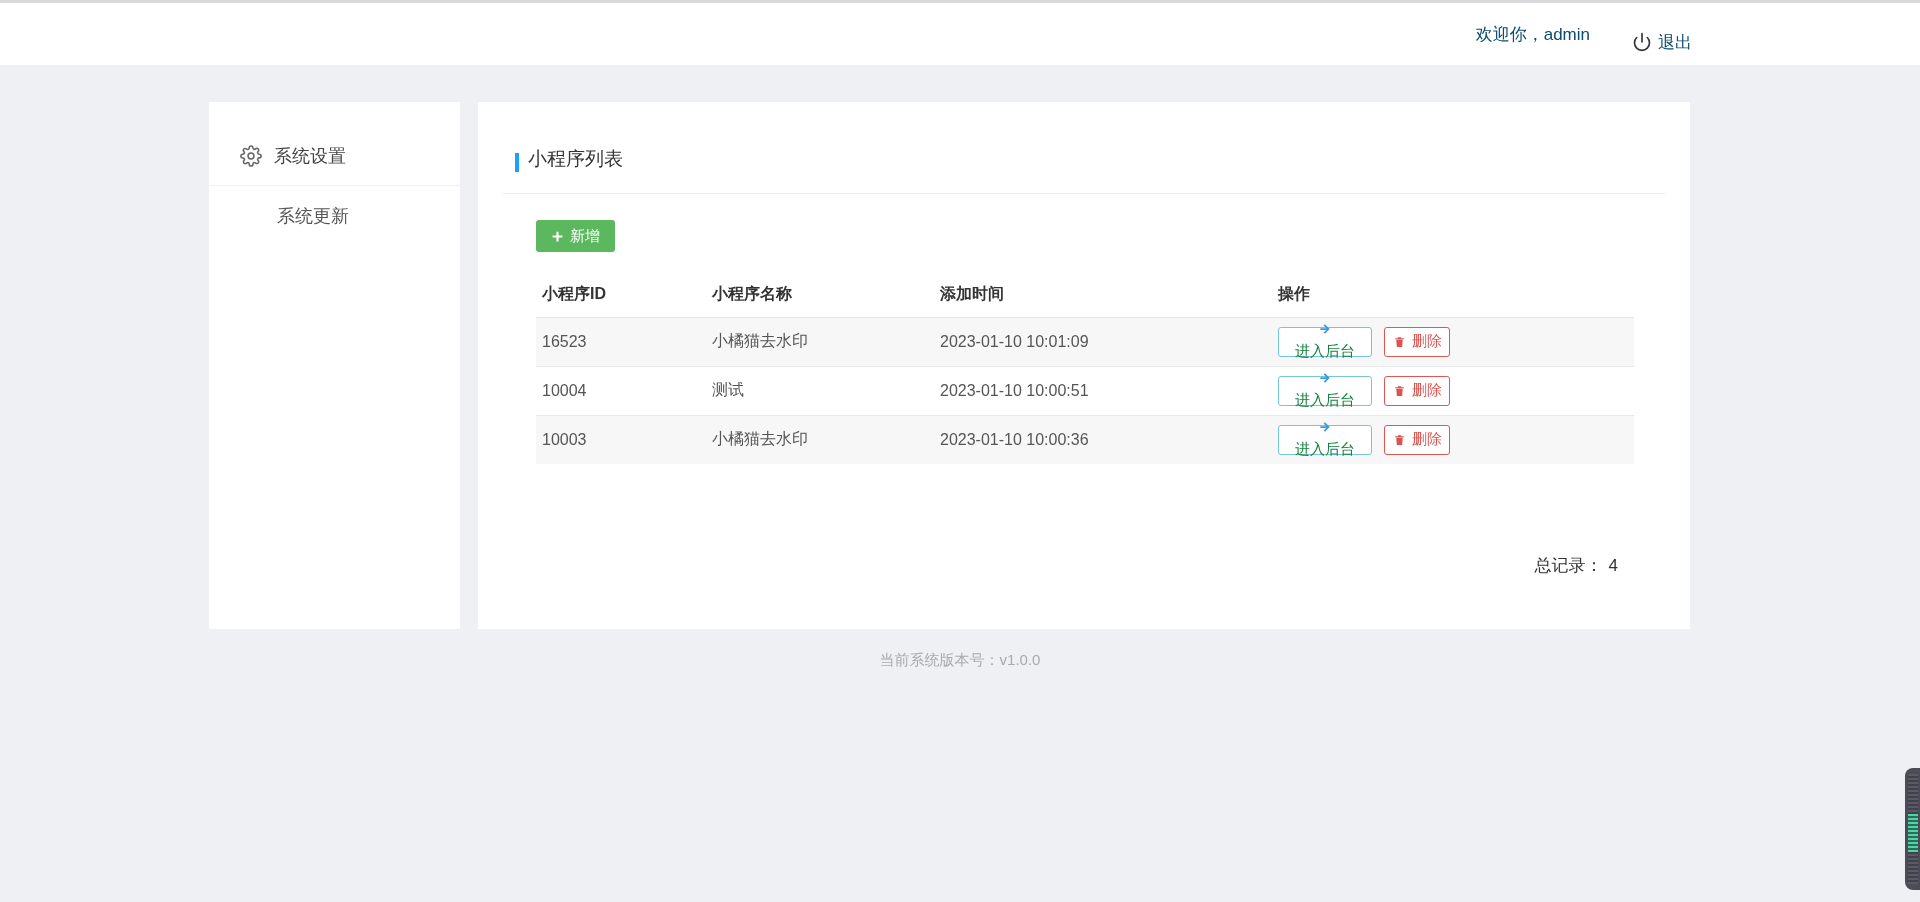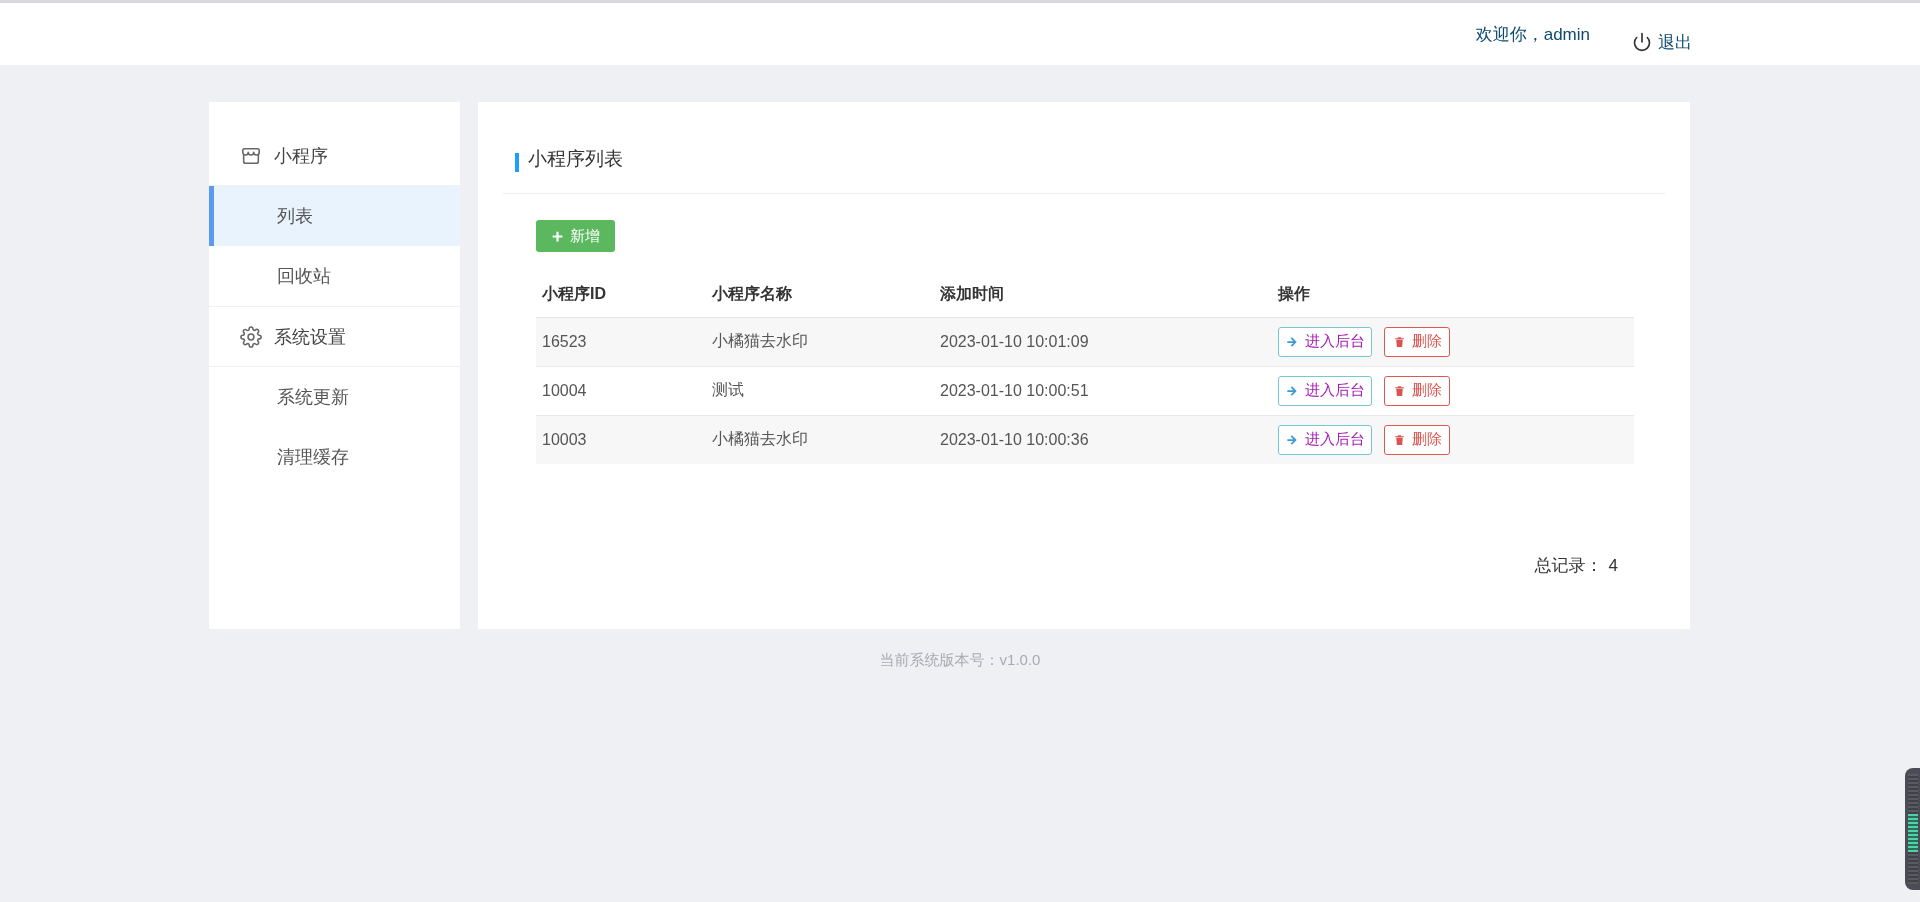--- a/index.html
+++ b/index.html
@@ -72,21 +72,21 @@
     vertical-align:middle;
   }
   td { height:49px; padding-left:6px; vertical-align:middle; }
   tbody tr:not(:last-child) td { border-bottom:1px solid #e8e8eb; }
   tbody tr:nth-child(odd) td { background:#f7f7f8; }
   .row-btn {
     display:inline-flex; align-items:center; justify-content:center; gap:6px;
     height:30px; border-radius:3px; background:#fff; cursor:pointer;
     font-size:15px; font-family:inherit; vertical-align:middle;
   }
-  .btn-enter { width:94px; border:1px solid #75c8d3; color:#a21caf; margin-right:8px; }
+  .btn-enter { width:94px; border:1px solid #75c8d3; color:#15803d; margin-right:8px;flex-direction:column; }
   .btn-enter svg { width:14px; height:14px; }
   .btn-delete { width:66px; border:1px solid #dd5853; color:#d9534f; }
   .btn-delete svg { width:13px; height:14px; }
   
   .total-box {
     position:absolute; right:72px; bottom:52px; font-size:17px; color:#333;
   }
   .total-box .num { margin-left:6px; }
   .footer {
     position:absolute; top:651px; left:0; right:0; text-align:center;
@@ -116,53 +116,33 @@
       <svg viewBox="0 0 24 24" fill="none" stroke="#333" stroke-width="2" stroke-linecap="round">
         <path d="M18.36 6.64a9 9 0 1 1-12.73 0"></path>
           <line x1="12" y1="2" x2="12" y2="12"></line>
       </svg>
     </span>
     <span>退出</span>
   </span>
 </div>
 
 <div class="sidebar">
-  <div class="side-group bordered">
-    <div class="group-header">
-      <span style="display:inline-flex;">
-        <svg viewBox="0 0 24 24" fill="none" stroke="#666" stroke-width="1.7" stroke-linecap="round" stroke-linejoin="round">
-          <path d="M4 10.5 v7.5 a2 2 0 0 0 2 2 h12 a2 2 0 0 0 2 -2 v-7.5"></path>
-          <path d="M3 6 a2 2 0 0 1 2 -2 h14 a2 2 0 0 1 2 2 v2 a3 3 0 0 1 -6 0 a3 3 0 0 1 -6 0 a3 3 0 0 1 -6 0 z"></path>
-        </svg>
-      </span>
-      <span>小程序</span>
-    </div>
-    <div class="side-item active">
-      <span>列表</span>
-    </div>
-    <div class="side-item">
-      <span>回收站</span>
-    </div>
-  </div>
   <div class="side-group">
     <div class="group-header">
       <span style="display:inline-flex;">
         <svg viewBox="0 0 24 24" fill="none" stroke="#666" stroke-width="1.7" stroke-linecap="round" stroke-linejoin="round">
           <circle cx="12" cy="12" r="3.2"></circle>
           <path d="M19.4 15a1.65 1.65 0 0 0 .33 1.82l.06.06a2 2 0 1 1-2.83 2.83l-.06-.06a1.65 1.65 0 0 0-1.82-.33 1.65 1.65 0 0 0-1 1.51V21a2 2 0 1 1-4 0v-.09a1.65 1.65 0 0 0-1-1.51 1.65 1.65 0 0 0-1.82.33l-.06.06a2 2 0 1 1-2.83-2.83l.06-.06a1.65 1.65 0 0 0 .33-1.82 1.65 1.65 0 0 0-1.51-1H3a2 2 0 1 1 0-4h.09a1.65 1.65 0 0 0 1.51-1 1.65 1.65 0 0 0-.33-1.82l-.06-.06a2 2 0 1 1 2.83-2.83l.06.06a1.65 1.65 0 0 0 1.82.33h.14a1.65 1.65 0 0 0 1-1.51V3a2 2 0 1 1 4 0v.09a1.65 1.65 0 0 0 1 1.51 1.65 1.65 0 0 0 1.82-.33l.06-.06a2 2 0 1 1 2.83 2.83l-.06.06a1.65 1.65 0 0 0-.33 1.82v.14a1.65 1.65 0 0 0 1.51 1H21a2 2 0 1 1 0 4h-.09a1.65 1.65 0 0 0-1.51 1z"></path>
         </svg>
       </span>
       <span>系统设置</span>
     </div>
     <div class="side-item">
       <span>系统更新</span>
     </div>
-    <div class="side-item">
-      <span>清理缓存</span>
-    </div>
   </div>
 </div>
 
 <div class="main-card">
   <div class="card-head">
     <span class="title-marker"></span>
     <span class="page-title">小程序列表</span>
   </div>
   <div class="card-body">
     <button class="add-btn">

